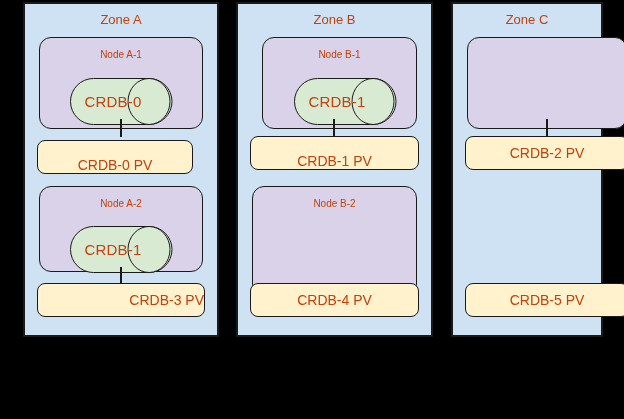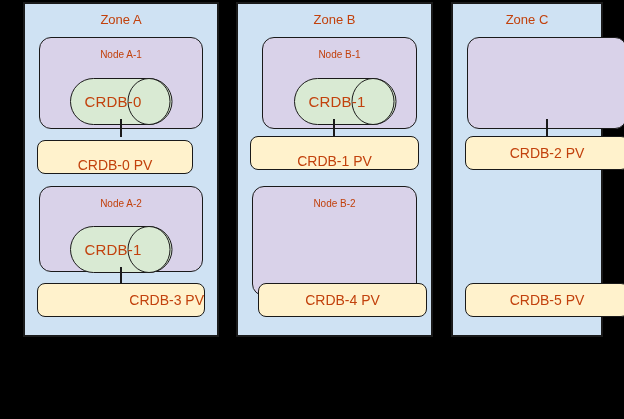--- a/index.html
+++ b/index.html
@@ -91,21 +91,21 @@
       </div>
     </div>
     <div class="connector" style="left:95px;top:115px;height:18px;"></div>
     <div class="pv" style="left:12px;top:132px;width:169px;align-items:flex-end;">
       <span>CRDB-1 PV</span>
     </div>
 
     <div class="node" style="left:14px;top:182px;width:165px;height:110px;">
       <div class="node-title">Node B-2</div>
     </div>
-    <div class="pv" style="left:20px;top:279px;width:169px;">
+    <div class="pv" style="left:12px;top:279px;width:169px;">
       <span>CRDB-4 PV</span>
     </div>
   </div>
 
   <div class="zone" style="left:430px;width:152px;">
     <div class="zone-title">Zone C</div>
 
     <div class="node" style="left:14px;top:33px;width:160px;height:92px;">
     </div>
     <div class="connector" style="left:93px;top:115px;height:18px;"></div>

